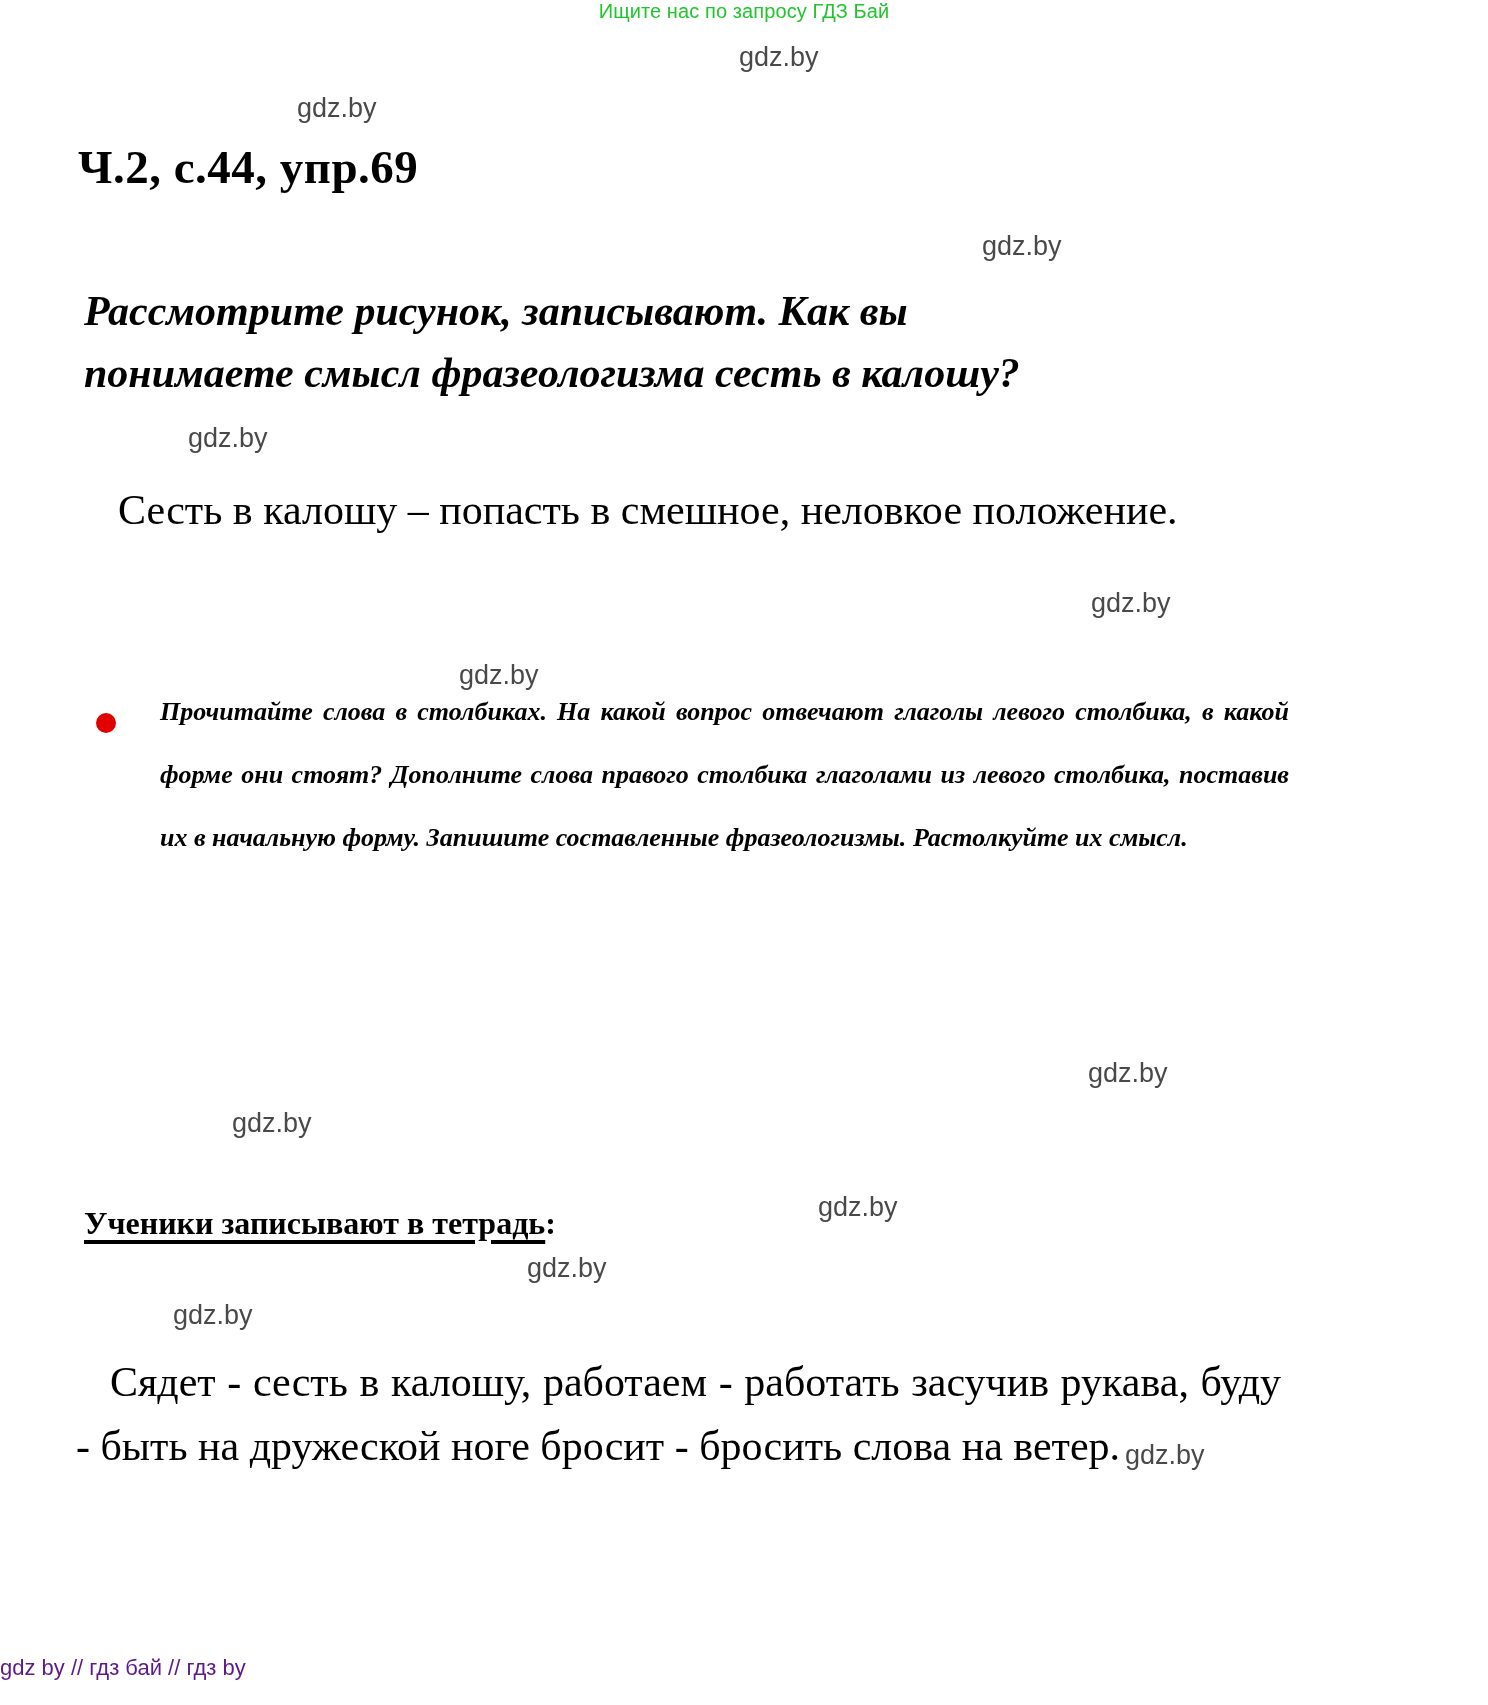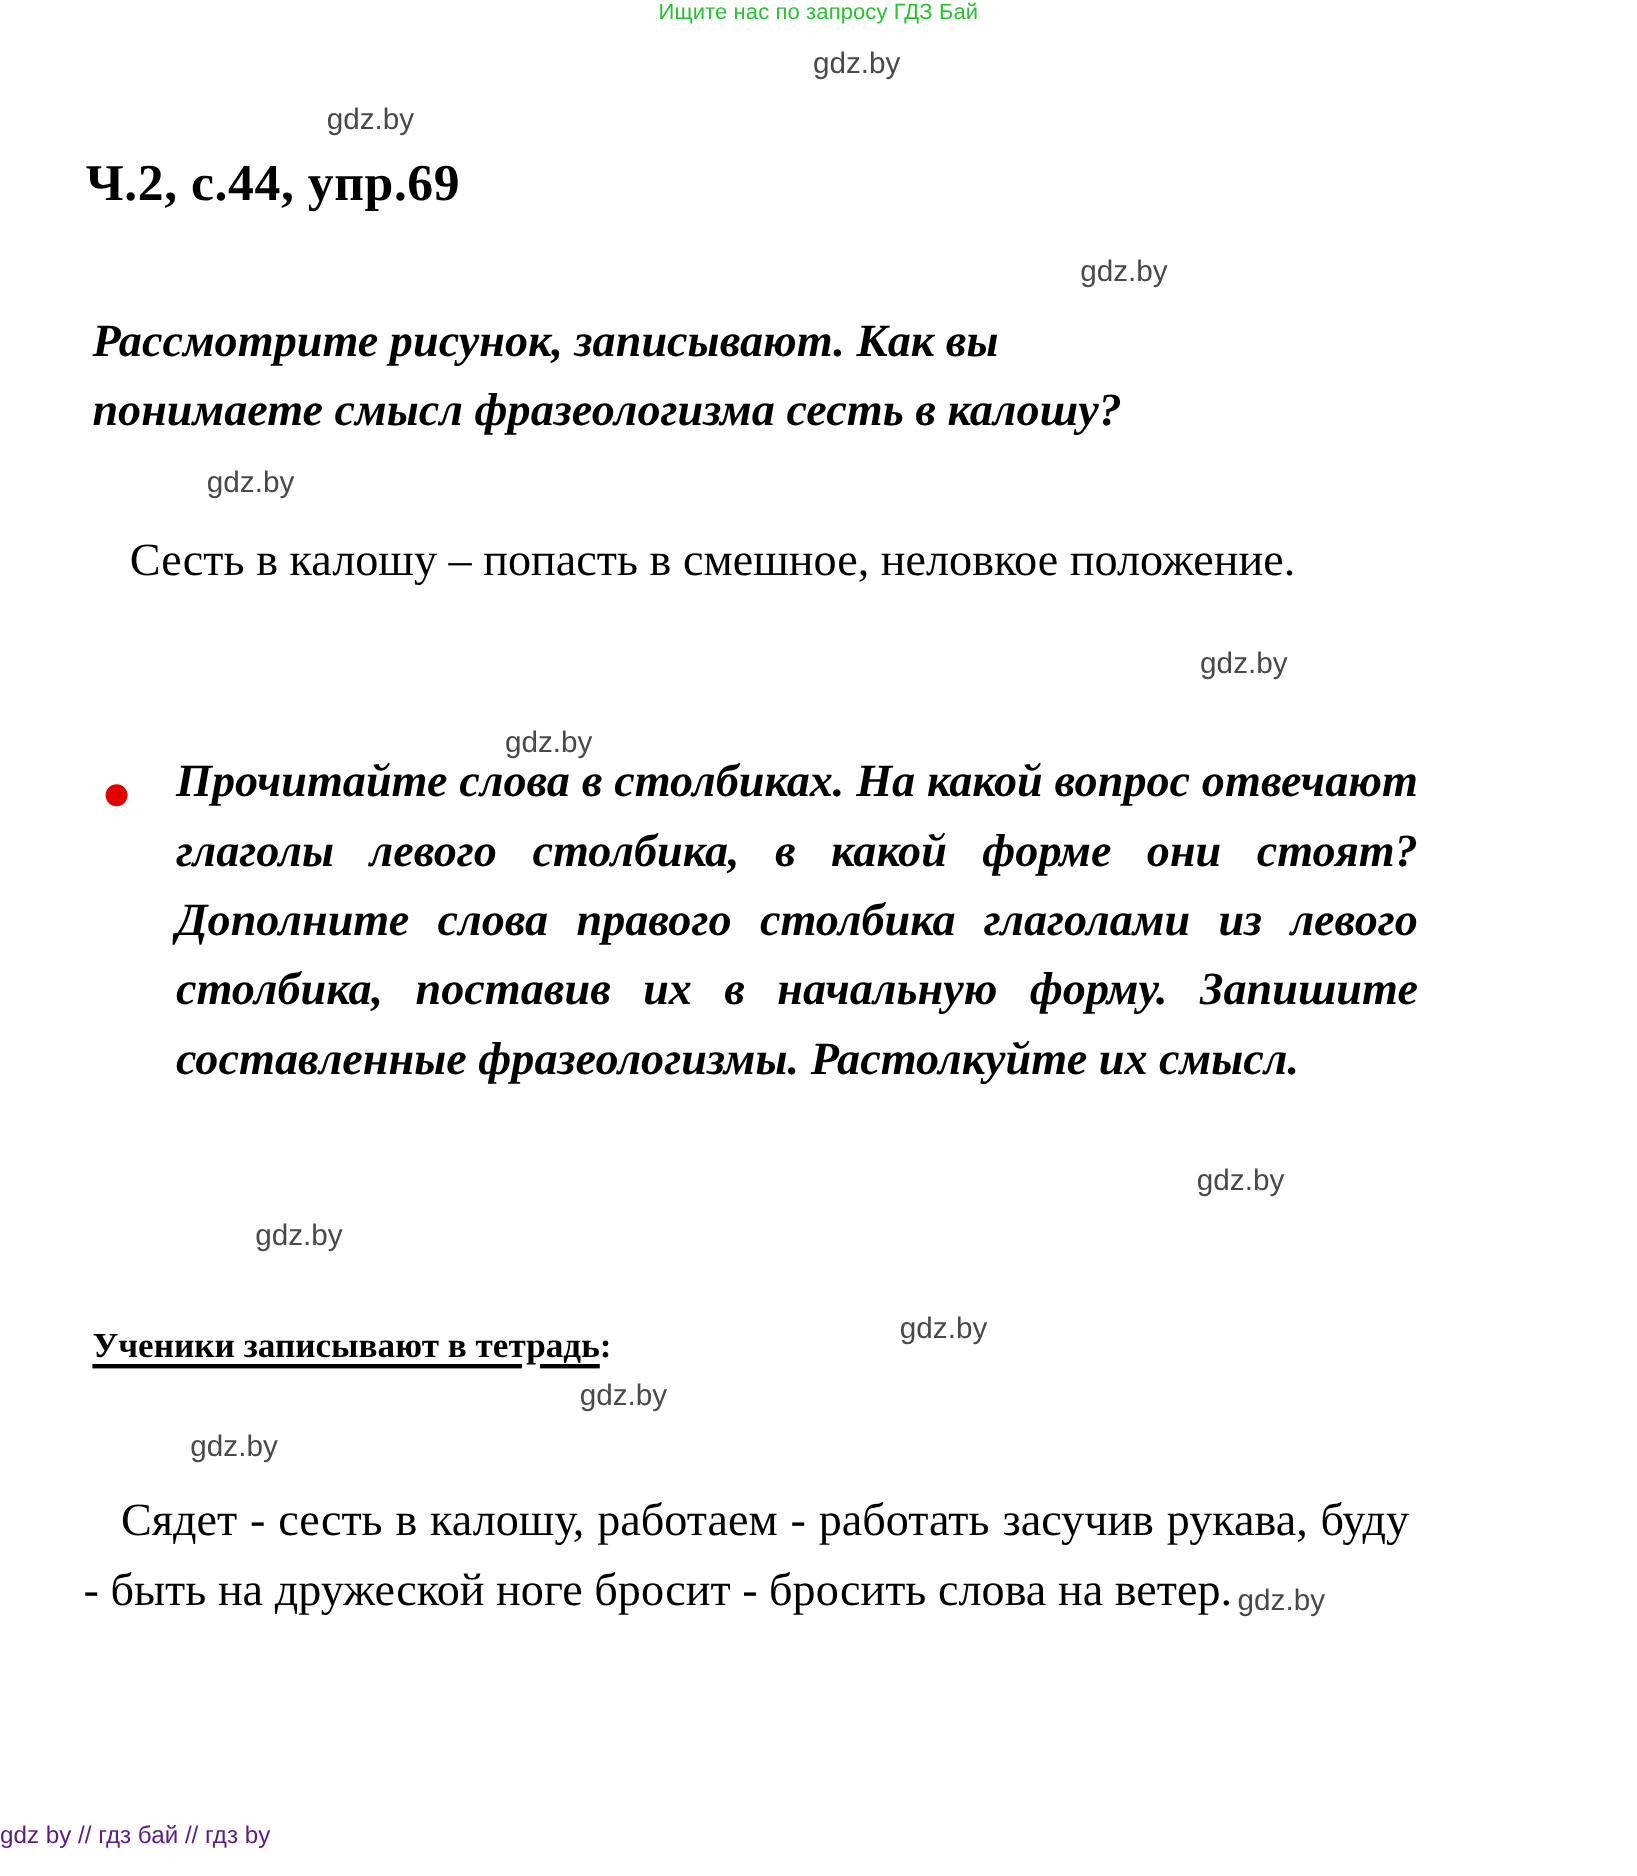--- a/index.html
+++ b/index.html
@@ -104,21 +104,21 @@
     width: 20px;
     height: 20px;
     border-radius: 50%;
     background: #e00000;
   }
   .bullet-text {
     margin-left: 76px;
     width: 1129px;
     font-weight: bold;
     font-style: italic;
-    font-size: 42px;
+    font-size: 26px;
     line-height: 63px;
     text-align: justify;
     text-justify: inter-word;
   }
   .bullet-text .lastline { text-align-last: left; }
 
   
   .subheading {
     position: absolute;
     left: 84px;

